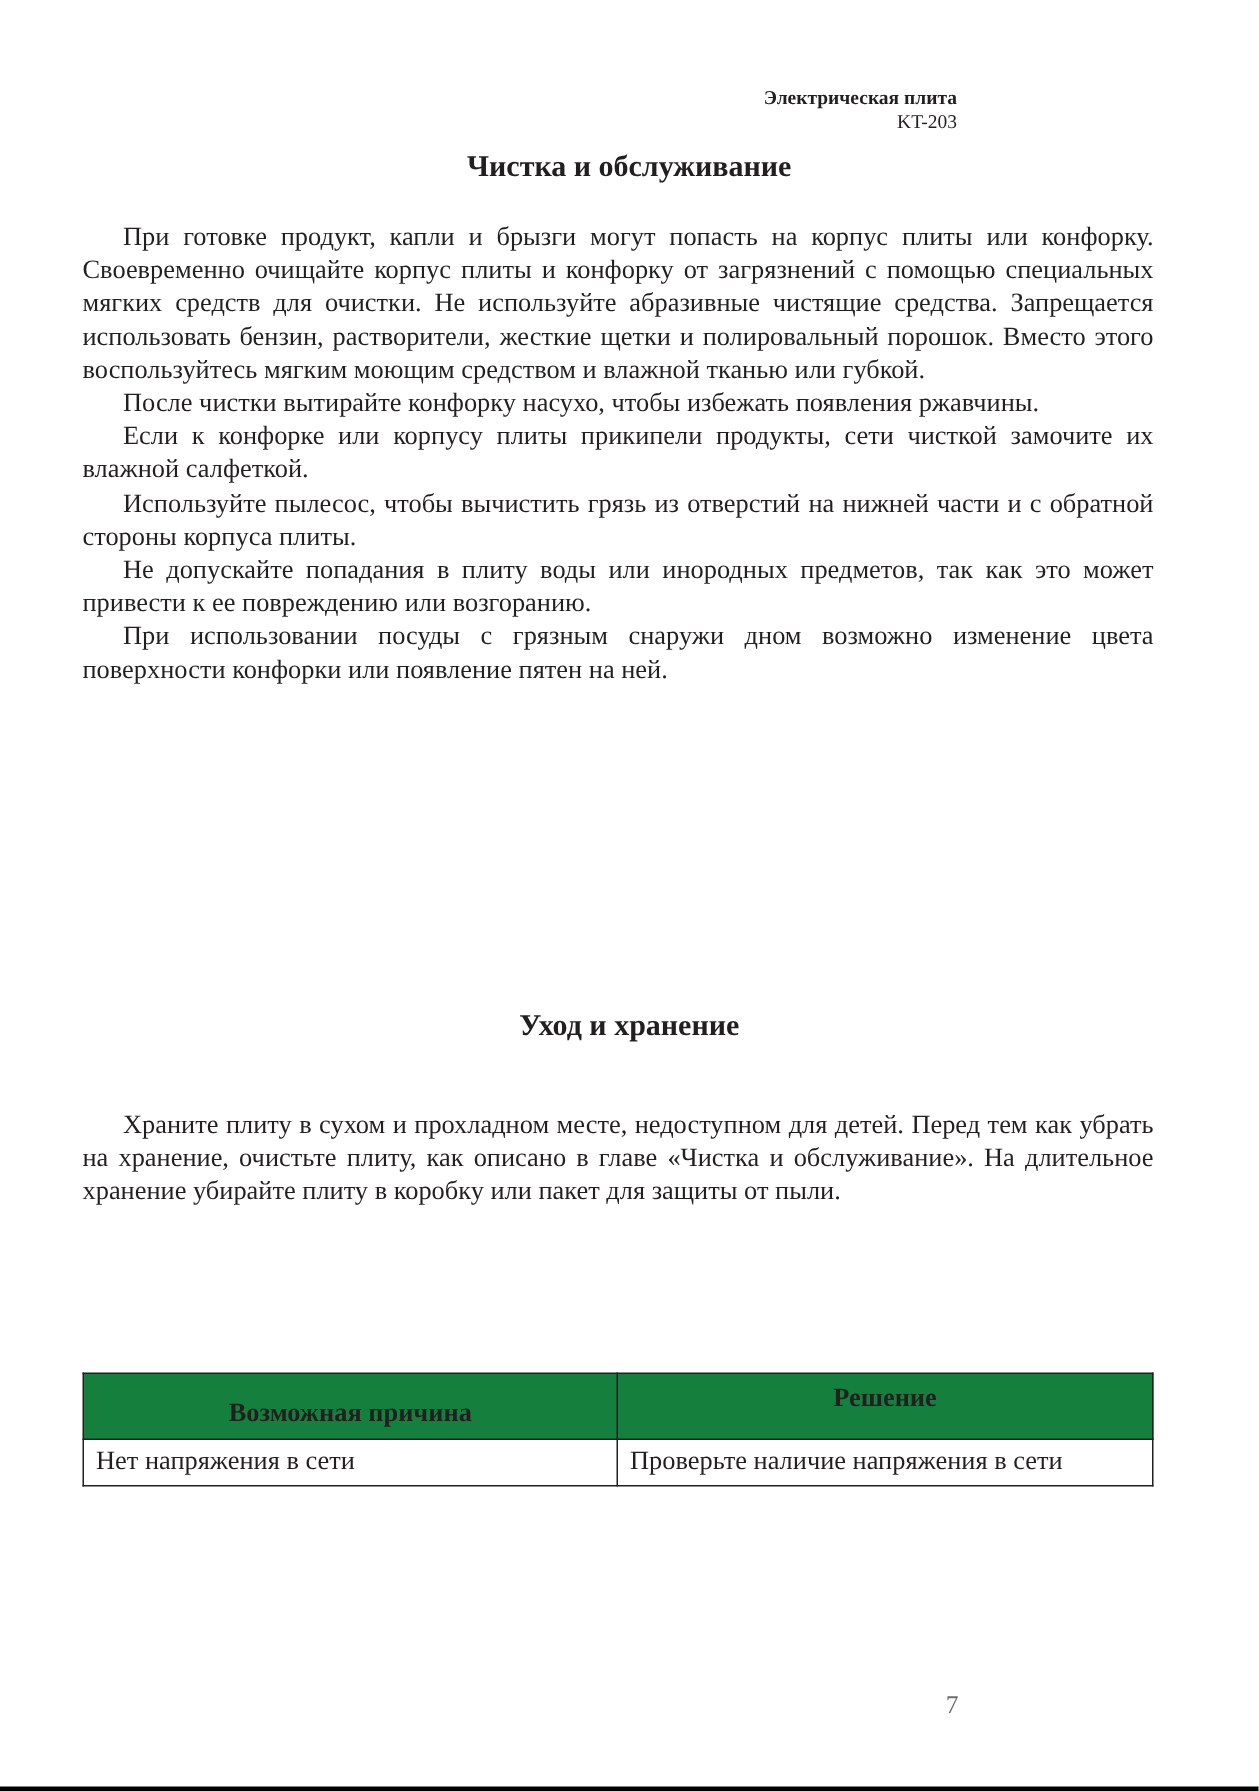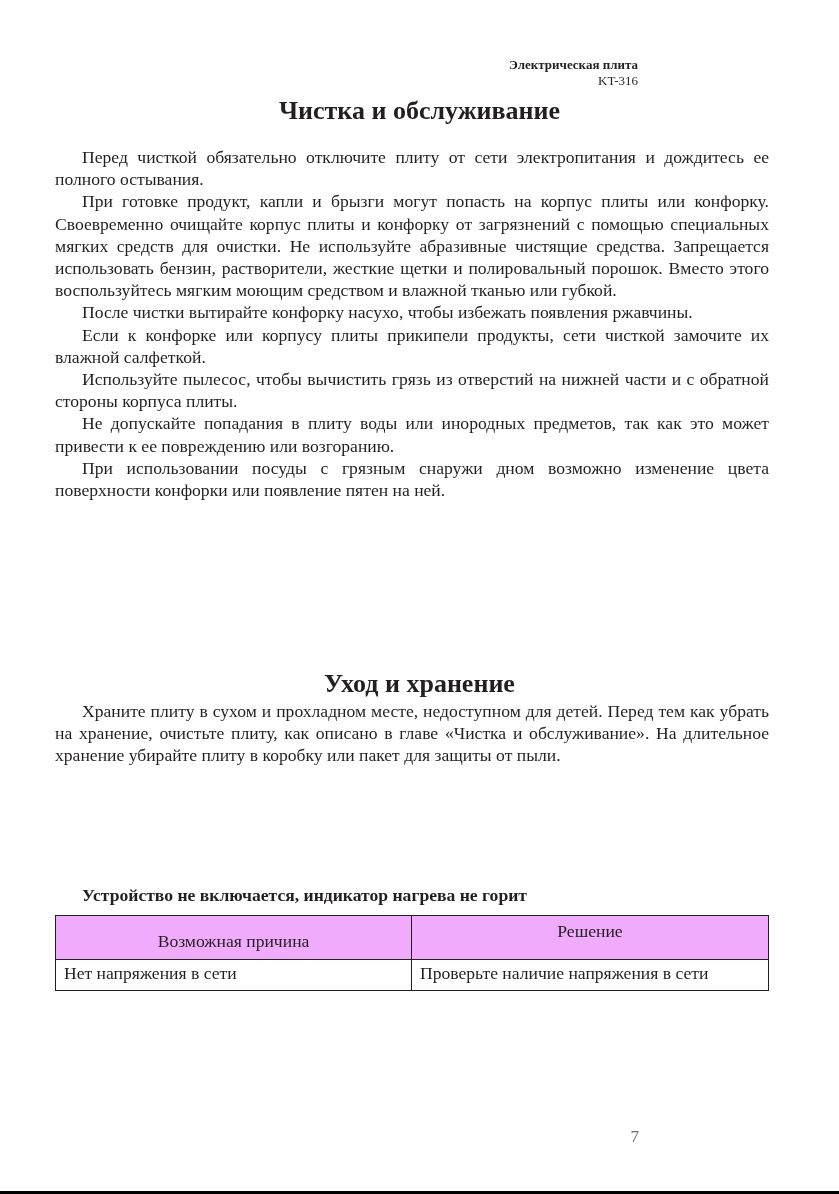--- a/index.html
+++ b/index.html
@@ -29,21 +29,21 @@
       font-size: 13px;
       line-height: 16px;
     }
     .running-head .rh-title { font-weight: bold; }
     .section-title {
       position: absolute;
       left: 0;
       width: 839px;
       text-align: center;
       font-weight: bold;
-      font-size: 26px;
+      font-size: 20px;
       line-height: 26px;
       margin: 0;
     }
     .body-text {
       position: absolute;
       left: 55px;
       width: 714px;
       font-size: 17.6px;
       line-height: 22.2px;
       text-align: justify;
@@ -72,22 +72,22 @@
       border-collapse: collapse;
       font-size: 17.6px;
       line-height: 22px;
     }
     table.trouble th, table.trouble td {
       border: 1.5px solid #231f20;
       padding: 2px 8px 4px 8px;
       vertical-align: top;
     }
     table.trouble th {
-      background: #f0abfc;
-      font-weight: normal;
+      background: #15803d;
+      font-weight: bold;
       text-align: center;
       height: 32px;
       padding: 6px 8px 2px 8px;
     }
     table.trouble th.col-cause { width: 339px; vertical-align: middle; padding-top: 9px; }
     table.trouble th.col-solution { vertical-align: top; padding-top: 4px; }
     table.trouble td { text-align: left; }
     table.trouble tr.r1 td { height: 24px; }
     table.trouble tr.r2 td { height: 44px; }
     .page-number {
@@ -106,43 +106,41 @@
       background: #000;
     }
   </style>
 </head>
 <body>
 
 <div class="page">
 
   <div class="running-head">
     <div class="rh-title">Электрическая плита</div>
-    <div class="rh-model">KT-316</div>
+    <div class="rh-model">KT-203</div>
   </div>
 
   <h1 class="section-title" style="top:98px;">Чистка и обслуживание</h1>
 
   <div class="body-text" style="top:146px;">
-    <p>Перед чисткой обязательно отключите плиту от сети электропитания и дожди­тесь ее полного остывания.</p>
     <p>При готовке продукт, капли и брызги могут попасть на корпус плиты или кон­форку. Своевременно очищайте корпус плиты и конфорку от загрязнений с помо­щью специальных мягких средств для очистки. Не используйте абразивные чистя­щие средства. Запрещается использовать бензин, растворители, жесткие щетки и полировальный порошок. Вместо этого воспользуйтесь мягким моющим средством и влажной тканью или губкой.</p>
     <p>После чистки вытирайте конфорку насухо, чтобы избежать появления ржавчины.</p>
     <p>Если к конфорке или корпусу плиты прикипели продукты, сети чисткой замо­чите их влажной салфеткой.</p>
     <p>Используйте пылесос, чтобы вычистить грязь из отверстий на нижней части и с обратной стороны корпуса плиты.</p>
     <p>Не допускайте попадания в плиту воды или инородных предметов, так как это может привести к ее повреждению или возгоранию.</p>
     <p>При использовании посуды с грязным снаружи дном возможно изменение цвета поверхности конфорки или появление пятен на ней.</p>
   </div>
 
   <h1 class="section-title" style="top:671px;">Уход и хранение</h1>
 
-  <div class="body-text" style="top:700px;">
+  <div class="body-text" style="top:738px;">
     <p>Храните плиту в сухом и прохладном месте, недоступном для детей. Перед тем как убрать на хранение, очистьте плиту, как описано в главе «Чистка и обслужива­ние». На длительное хранение убирайте плиту в коробку или пакет для защиты от пыли.</p>
   </div>
 
 
-  <h2 class="subheading">Устройство не включается, индикатор нагрева не горит</h2>
 
   <table class="trouble">
     <thead>
       <tr>
         <th class="col-cause">Возможная причина</th>
         <th class="col-solution">Решение</th>
       </tr>
     </thead>
     <tbody>
       <tr class="r1">

